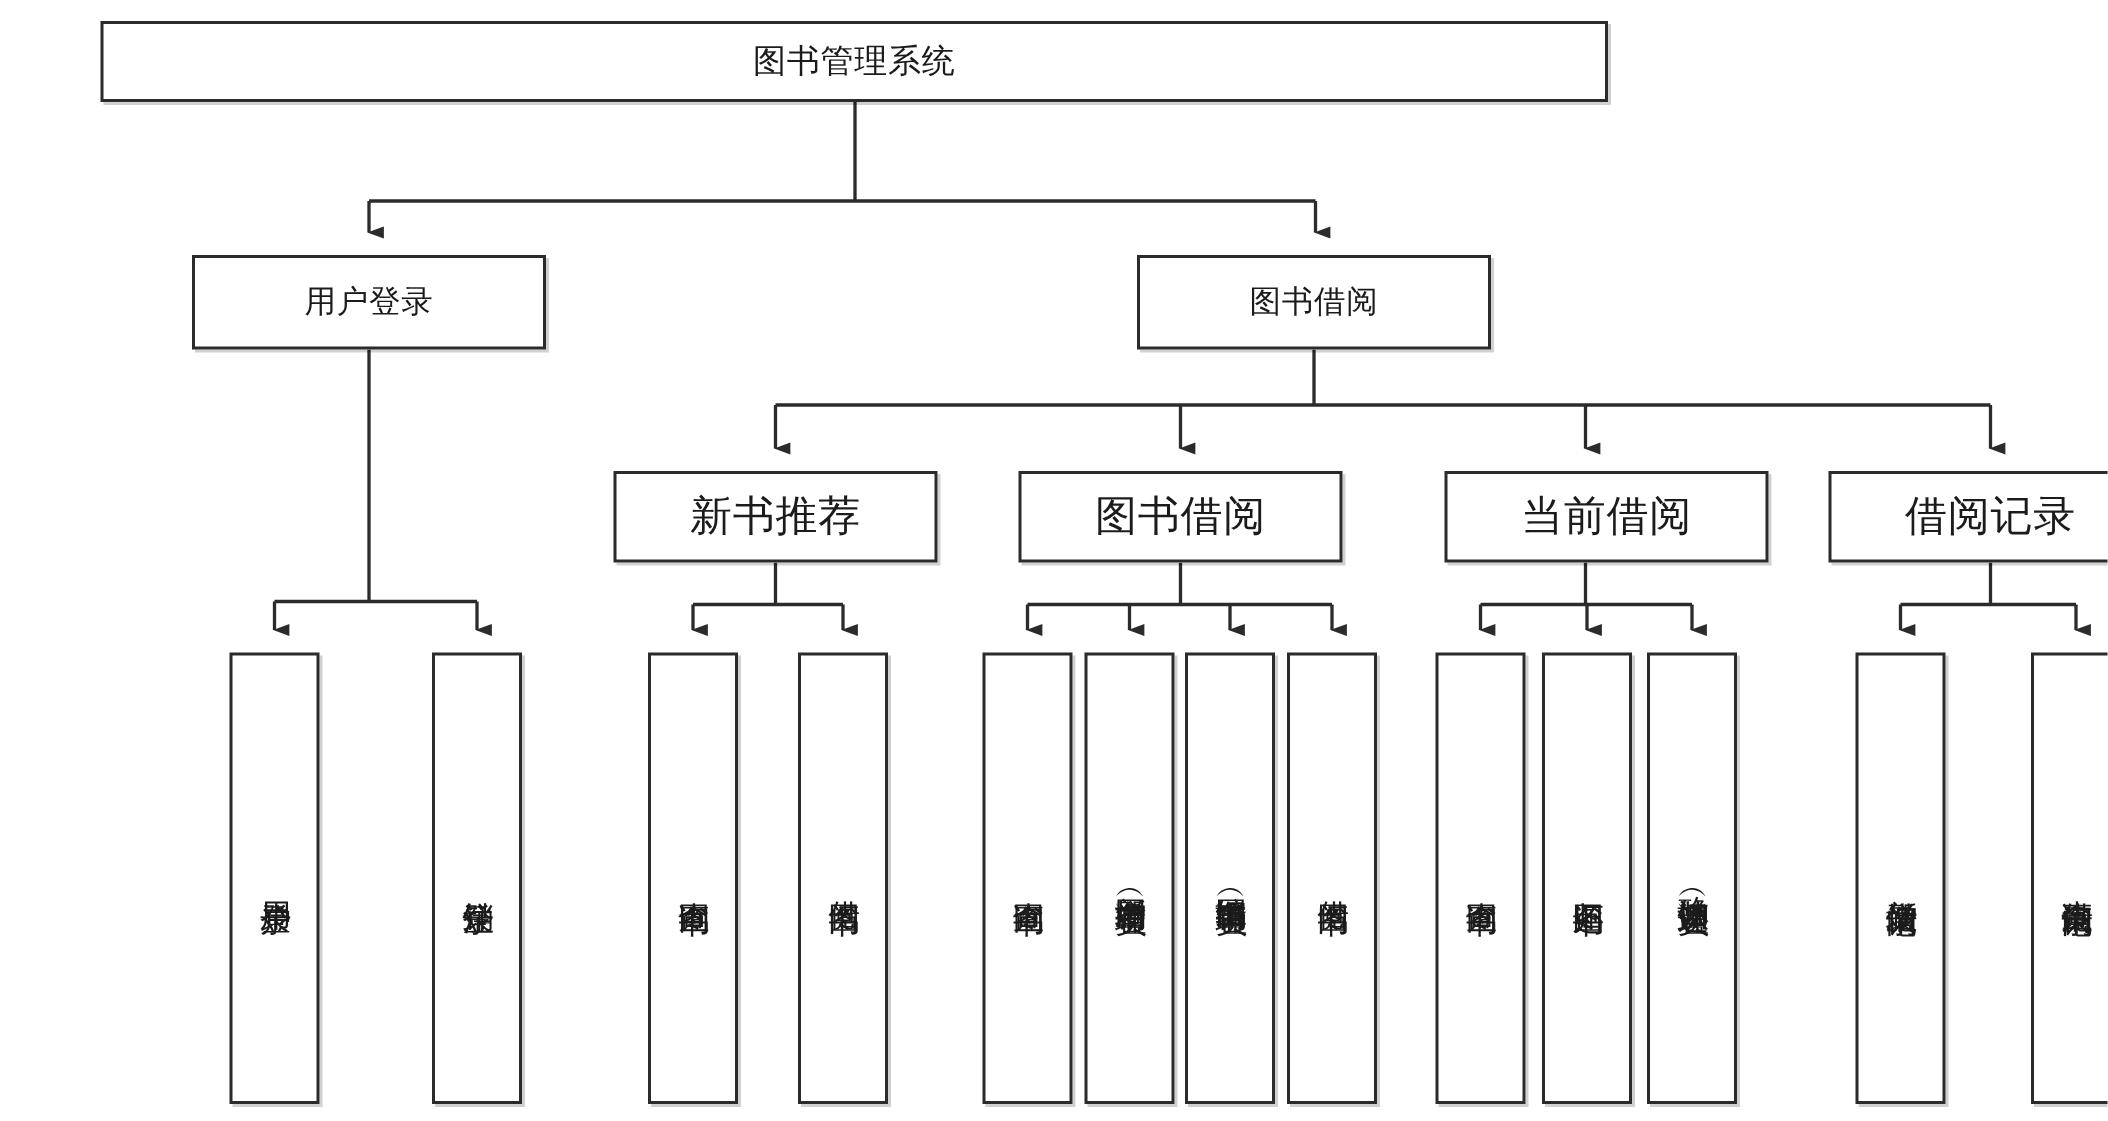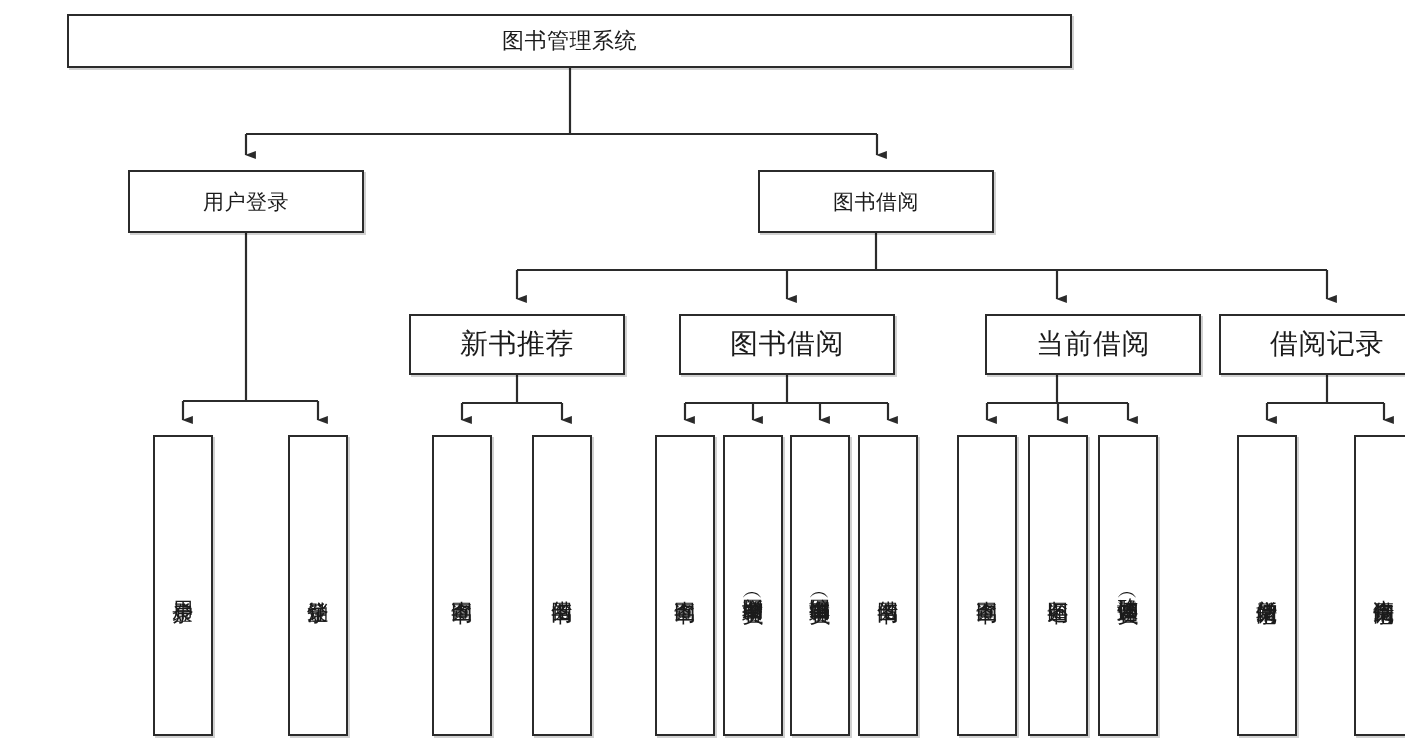--- a/index.html
+++ b/index.html
@@ -131,21 +131,21 @@
   <div class="node lvl2" style="left:711px; top:170px; width:236px; height:63px;">
     <span class="label-h">图书借阅</span>
   </div>
 
   <div class="node lvl3" style="left:362px; top:314px; width:216px; height:61px;">
     <span class="label-h">新书推荐</span>
   </div>
   <div class="node lvl3" style="left:632px; top:314px; width:216px; height:61px;">
     <span class="label-h">图书借阅</span>
   </div>
-  <div class="node lvl3" style="left:938px; top:314px; width:216px; height:61px;">
+  <div class="node lvl3" style="left:916px; top:314px; width:216px; height:61px;">
     <span class="label-h">当前借阅</span>
   </div>
   <div class="node lvl3" style="left:1172px; top:314px; width:216px; height:61px;text-align:center;">
     <span class="label-h">借阅记录</span>
   </div>
 
   <div class="node leaf" style="left:106px; top:435px; width:60px; height:301px;">
     <span class="label-v">用户登录</span>
   </div>
   <div class="node leaf" style="left:241px; top:435px; width:60px; height:301px;">

